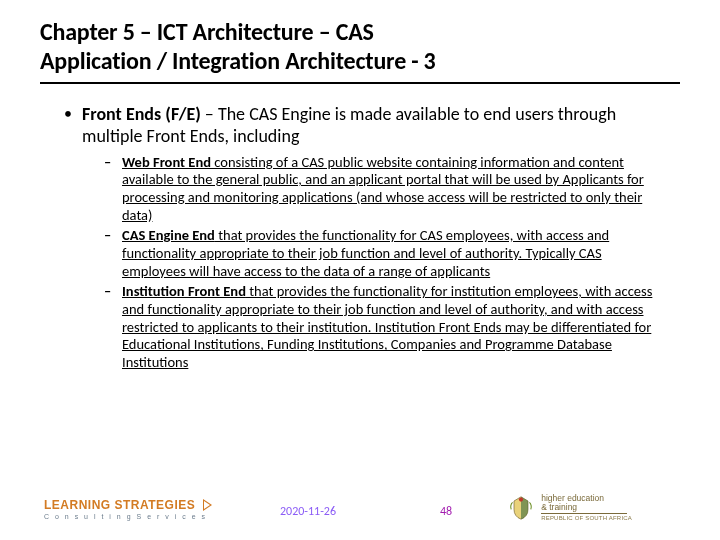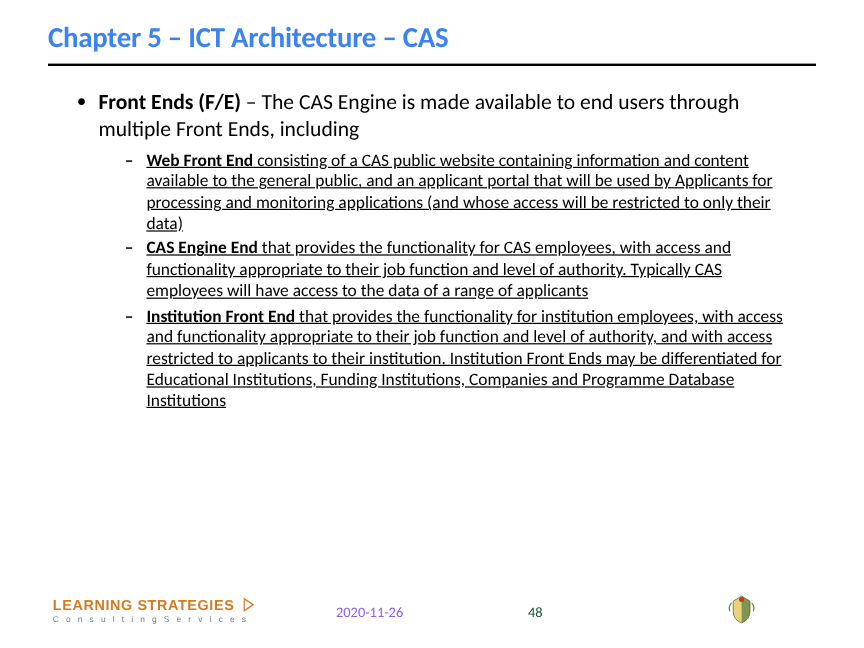--- a/index.html
+++ b/index.html
@@ -14,21 +14,21 @@
   .slide {
     width: 720px;
     height: 540px;
     padding: 18px 40px 0 40px;
     position: relative;
   }
   .title {
     font-size: 24px;
     font-weight: 700;
     line-height: 1.2;
-    color: #3b82f6;
+    color: #000000;
     letter-spacing: -0.2px;
     padding-bottom: 6px;
   }
   .title-rule {
     border: none;
     border-bottom: 2px solid #000;
     margin: 0 0 20px 0;
     width: 100%;
   }
   .content {
@@ -86,21 +86,21 @@
     left: 280px;
     bottom: 6px;
     font-size: 12px;
     color: #8b5cf6;
   }
   .footer-page {
     position: absolute;
     left: 440px;
     bottom: 6px;
     font-size: 12px;
-    color: #14532d;
+    color: #a21caf;
   }
   
   .logo-left {
     position: absolute;
     left: 44px;
     bottom: 4px;
     line-height: 1;
   }
   .logo-left .ls-top {
     font-family: Arial, sans-serif;
@@ -165,20 +165,21 @@
   }
   .het-text .row3 { font-size: 6px; letter-spacing: 0.2px; color: #8a7a4a; }
 </style>
 </head>
 <body>
 
 <div class="slide">
 
   <div class="title">
     <span>Chapter 5 – ICT Architecture – CAS</span><br>
+    <span>Application / Integration Architecture - 3</span>
   </div>
   <hr class="title-rule">
 
   <div class="content">
     <ul class="lvl1">
       <li>
         <span class="bold">Front Ends (F/E)</span><span> – The CAS Engine is made available to end users through multiple Front Ends, including</span>
         <ul class="lvl2">
           <li><span class="bold">Web Front End</span><span> consisting of a CAS public website containing information and content available to the general public, and an applicant portal that will be used by Applicants for processing and monitoring applications (and whose access will be restricted to only their data)</span></li>
           <li><span class="bold">CAS Engine End</span><span> that provides the functionality for CAS employees, with access and functionality appropriate to their job function and level of authority.  Typically CAS employees will have access to the data of a range of applicants</span></li>
@@ -204,17 +205,23 @@
     <div class="logo-right">
       <div class="coat">
         <svg viewBox="0 0 40 40">
           <path d="M20 4 L30 10 L30 22 Q30 32 20 36 Q10 32 10 22 L10 10 Z" fill="#e9d27a" stroke="#7a6a3a" stroke-width="1"></path>
           <path d="M20 4 L30 10 L30 22 Q30 32 20 36 Z" fill="#3a6b3a" opacity="0.6"></path>
           <circle cx="20" cy="8" r="3" fill="#c0392b"></circle>
           <path d="M8 12 Q4 16 6 22" stroke="#6b8e23" stroke-width="1.5" fill="none"></path>
           <path d="M32 12 Q36 16 34 22" stroke="#6b8e23" stroke-width="1.5" fill="none"></path>
         </svg>
       </div>
+      <div class="het-text">
+        <div class="row1">higher education</div>
+        <div class="row2">&amp; training</div>
+        <div class="sep"></div>
+        <div class="row3">REPUBLIC OF SOUTH AFRICA</div>
+      </div>
     </div>
 
   </div>
 
 </div>
 
 </body></html>

